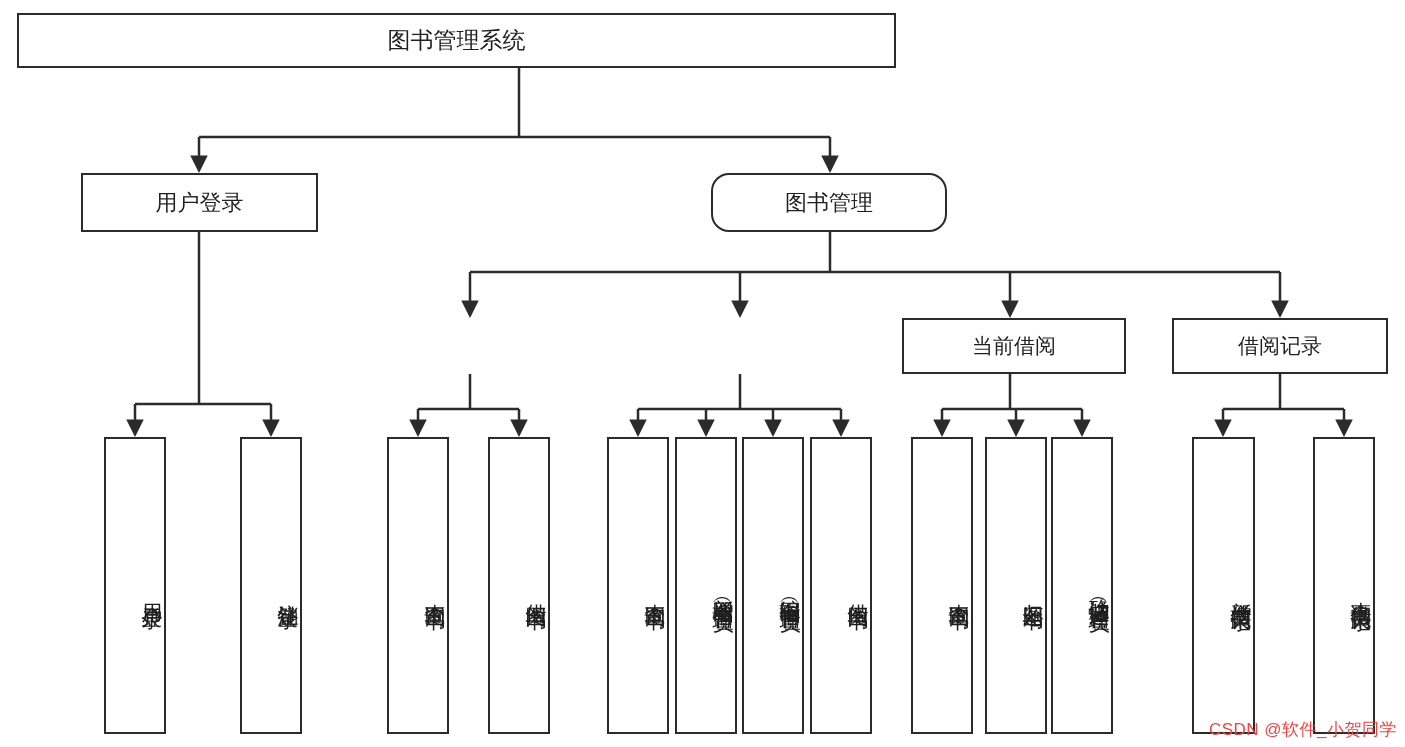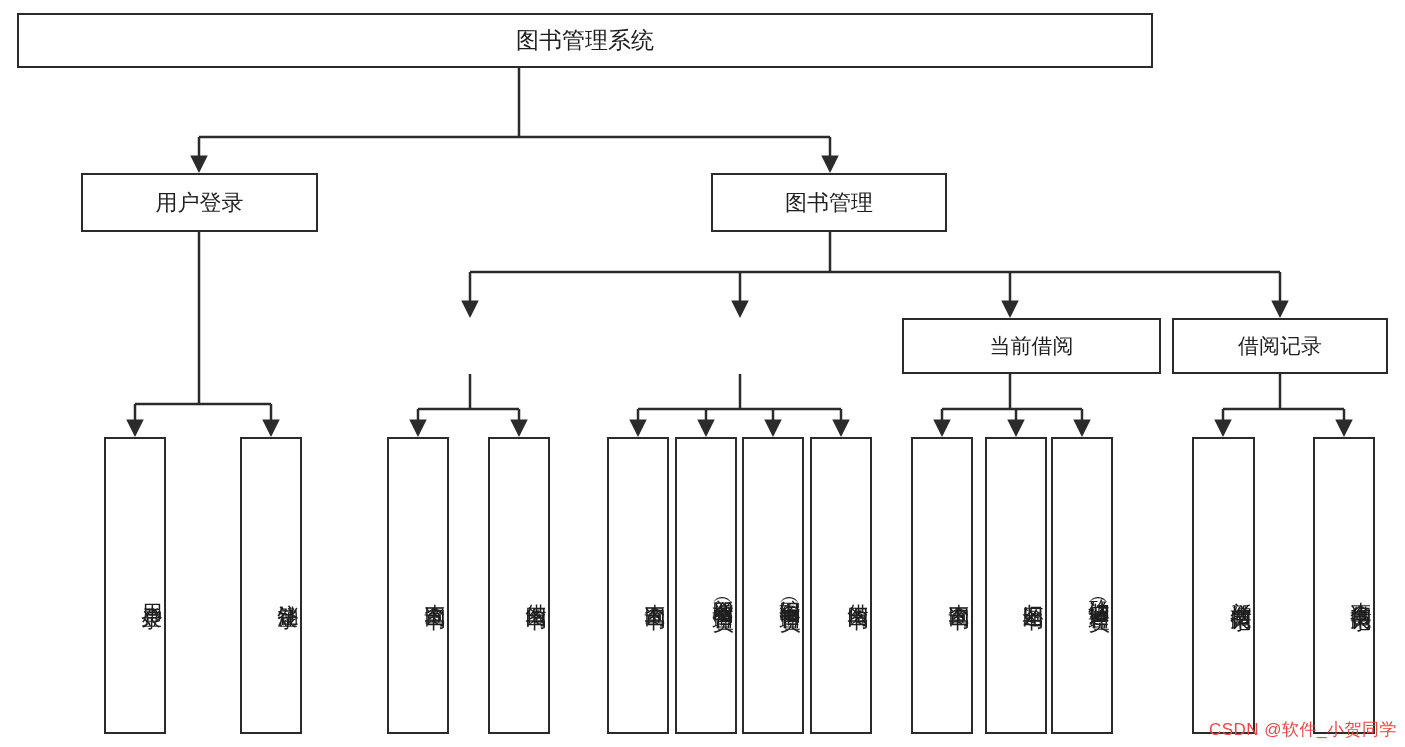--- a/index.html
+++ b/index.html
@@ -119,26 +119,26 @@
       <path d="M 1016 409 L 1016 434" marker-end="url(#arrow)"></path>
       <path d="M 1082 409 L 1082 434" marker-end="url(#arrow)"></path>
 
       <path d="M 1280 374 L 1280 409"></path>
       <path d="M 1223 409 L 1344 409"></path>
       <path d="M 1223 409 L 1223 434" marker-end="url(#arrow)"></path>
       <path d="M 1344 409 L 1344 434" marker-end="url(#arrow)"></path>
     </g>
   </svg>
 
-  <div class="node root" style="left: 17px; top: 13px; width: 1136px; height: 55px;">图书管理系统</div>
+  <div class="node root" style="left: 17px; top: 13px; width: 879px; height: 55px;">图书管理系统</div>
 
   <div class="node lvl2" style="left: 81px; top: 173px; width: 237px; height: 59px;">用户登录</div>
-  <div class="node lvl2" style="left: 711px; top: 173px; width: 236px; height: 59px;">图书管理</div>
+  <div class="node lvl2" style="left: 711px; top: 173px; width: 236px; height: 59px; border-radius: 18px;">图书管理</div>
 
-  <div class="node lvl3" style="left: 902px; top: 318px; width: 259px; height: 56px;">当前借阅</div>
+  <div class="node lvl3" style="left: 902px; top: 318px; width: 224px; height: 56px;">当前借阅</div>
   <div class="node lvl3" style="left: 1172px; top: 318px; width: 216px; height: 56px;">借阅记录</div>
 
   <div class="node leaf" style="left: 104px; top: 437px; width: 62px; height: 297px;">
       <span class="leaf-text">用户登录</span>
     </div>
   <div class="node leaf" style="left: 240px; top: 437px; width: 62px; height: 297px;">
       <span class="leaf-text">注销登录</span>
     </div>
   <div class="node leaf" style="left: 387px; top: 437px; width: 62px; height: 297px;">
       <span class="leaf-text">查询图书</span>

